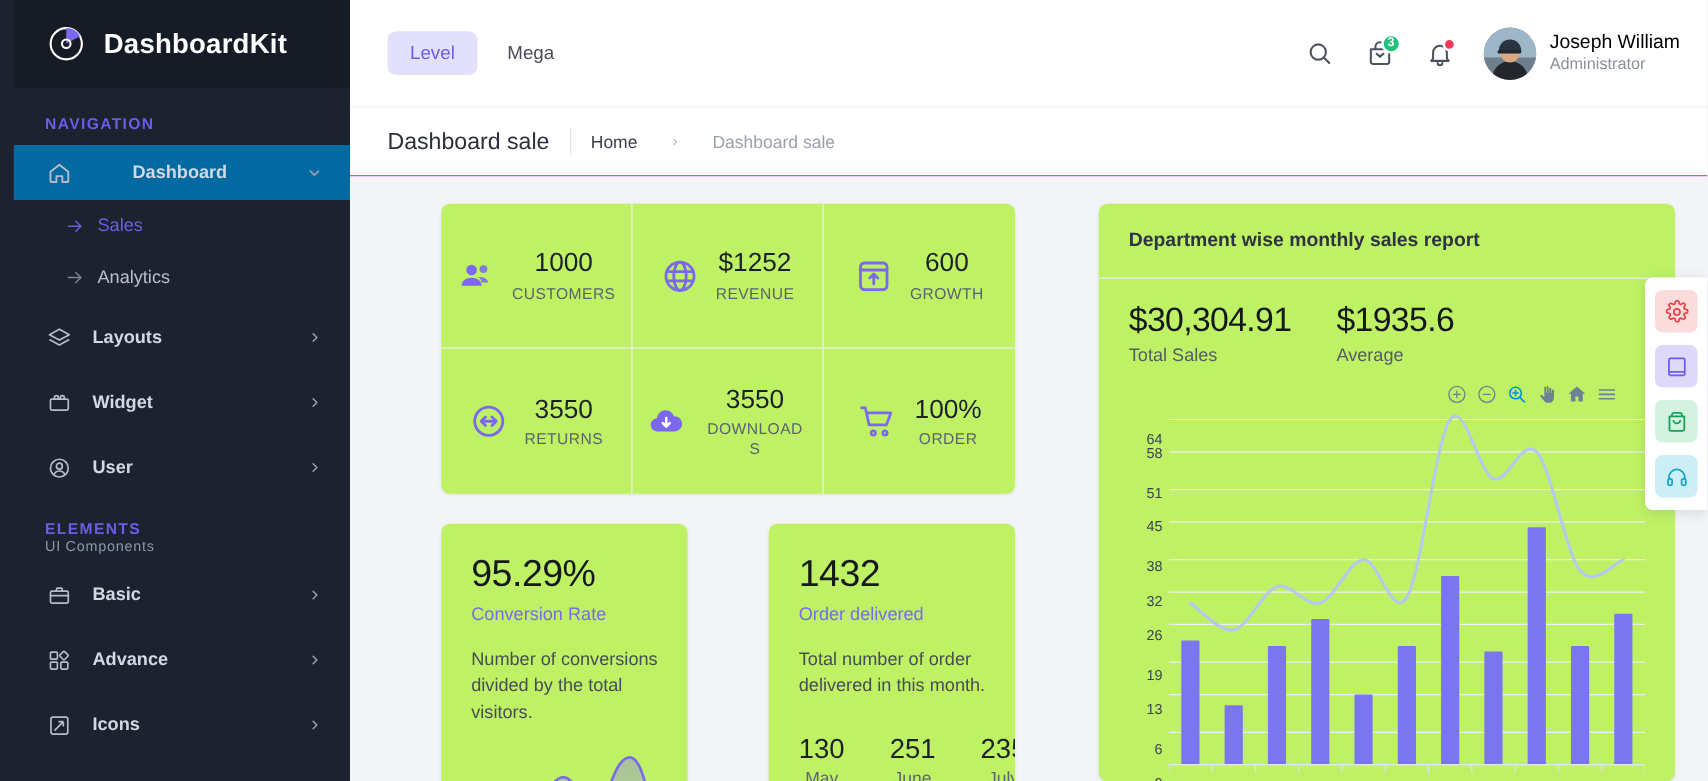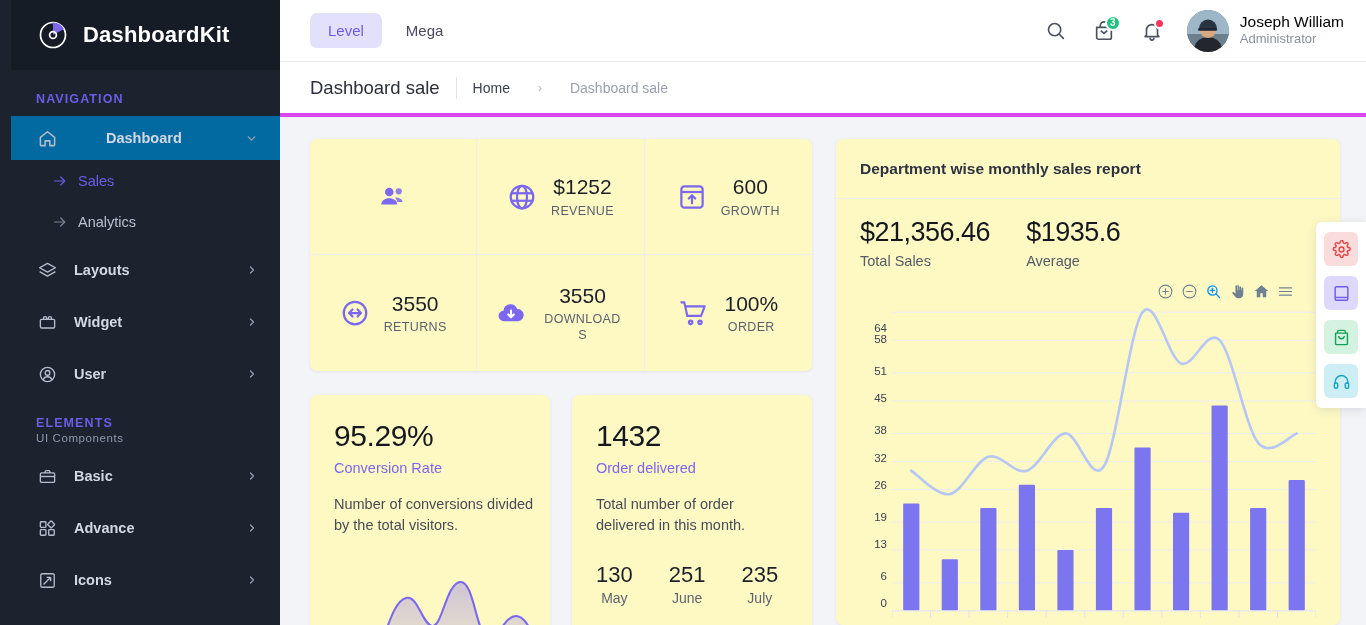--- a/index.html
+++ b/index.html
@@ -56,21 +56,21 @@
     padding-left: 41px; font-size: 14.5px; cursor: pointer;
     color: #b9c0cd; font-weight: 500;
   }
   .sub-item.selected { color: #6c5ce7; }
   .sub-item .arr { width: 26px; display: flex; align-items: center; color: #7d8596; }
   .sub-item.selected .arr { color: #6c5ce7; }
 
   
   .main { flex: 1; height: 625px; display: flex; flex-direction: column; min-width: 0; }
   .topbar {
-    height: 62px; background: #ffffff;
+    height: 86px; background: #ffffff;
     display: flex; align-items: center;
     padding: 0 22px 0 30px;
     border-bottom: 1px solid #eceef3;
   }
   .menu-pills { display: flex; align-items: center; gap: 6px; }
   .pill {
     padding: 9px 18px; border-radius: 7px;
     font-size: 15px; color: #4a4a5a; cursor: pointer;
   }
   .pill.active { background: #e3e0fb; color: #6c5ce7; }
@@ -95,39 +95,40 @@
   .avatar {
     width: 42px; height: 42px; border-radius: 50%;
     overflow: hidden; background: #6d7b8d; position: relative; flex: 0 0 42px;
   }
   .pname { font-size: 15.5px; color: #000000; font-weight: 400; line-height: 1.15; }
   .prole { font-size: 13px; color: #8a909c; line-height: 1.3; }
 
   .crumbbar {
     background: #fff; height: 55px;
     display: flex; align-items: center; padding: 0 30px;
-    border-bottom: 4px solid #d946ef;
+    border-bottom: 1px solid #d946ef;
   }
   .page-title { font-size: 18.5px; color: #2b2f3a; font-weight: 500; }
   .divider-v { width: 1px; height: 22px; background: #dfe2e9; margin: 0 16px; }
   .crumbs { display: flex; align-items: center; gap: 28px; font-size: 14px; }
   .crumbs a { color: #3a3f4c; text-decoration: none; cursor: pointer; }
   .crumbs .sep { color: #b2b7c2; font-size: 12px; }
   .crumbs .cur { color: #9aa0ad; }
 
   .content {
     flex: 1; overflow: hidden; padding: 22px 26px 0 30px;
     display: flex; gap: 24px;
   }
   .col-left { width: 502px; flex: 0 0 502px; }
   .col-right { flex: 1; min-width: 0; }
 
   .card {
-    background: #fef9c3; border-radius: 7px;
+    background: #bef264; border-radius: 7px;
     box-shadow: 0 1px 3px rgba(60,70,90,.09);
+    margin-left: 43px;
   }
 
   
   .stat-grid {
     display: grid; grid-template-columns: 1fr 1fr 1fr;
     margin-bottom: 24px;
   }
   .stat-cell {
     display: flex; align-items: center; justify-content: center;
     gap: 14px; padding: 22px 8px; min-height: 116px;
@@ -414,20 +415,24 @@
         <div class="card stat-grid">
           <div class="stat-cell b-r b-b">
             <span class="stat-ico">
               <svg width="30" height="30" viewBox="0 0 24 24" fill="currentColor">
                   <circle cx="9" cy="8" r="3.4"></circle>
                   <path d="M2.6 18c0-3.2 2.9-5.1 6.4-5.1s6.4 1.9 6.4 5.1z"></path>
                   <circle cx="16.6" cy="7.4" r="2.5" opacity=".85"></circle>
                   <path d="M14 12.4c3 0 5.6 1.2 5.6 3.6h-4.2c-.2-1.5-.9-2.7-1.9-3.5z" opacity=".85"></path>
                 </svg>
             </span>
+            <span class="stat-txt">
+              <div class="stat-val">1000</div>
+              <div class="stat-lbl">CUSTOMERS</div>
+            </span>
           </div>
           <div class="stat-cell b-r b-b">
             <span class="stat-ico">
               <svg width="30" height="30" viewBox="0 0 24 24" fill="none" stroke="currentColor" stroke-width="1.8">
                   <circle cx="12" cy="12" r="9"></circle>
                   <ellipse cx="12" cy="12" rx="4" ry="9"></ellipse>
                   <line x1="3" y1="9" x2="21" y2="9"></line>
                   <line x1="3" y1="15" x2="21" y2="15"></line>
                 </svg>
             </span>
@@ -536,21 +541,21 @@
       </div>
 
       <div class="col-right">
         <div class="card chart-card">
           <div class="chart-head">
             <div class="chart-title">Department wise monthly sales report</div>
           </div>
           <div class="chart-body">
             <div class="totals">
               <div>
-                <div class="tot-val">$21,356.46</div>
+                <div class="tot-val">$30,304.91</div>
                 <div class="tot-lbl">Total Sales</div>
               </div>
               <div>
                 <div class="tot-val">$1935.6</div>
                 <div class="tot-lbl">Average</div>
               </div>
             </div>
 
             <div class="apex-toolbar">
               <span class="ti">

